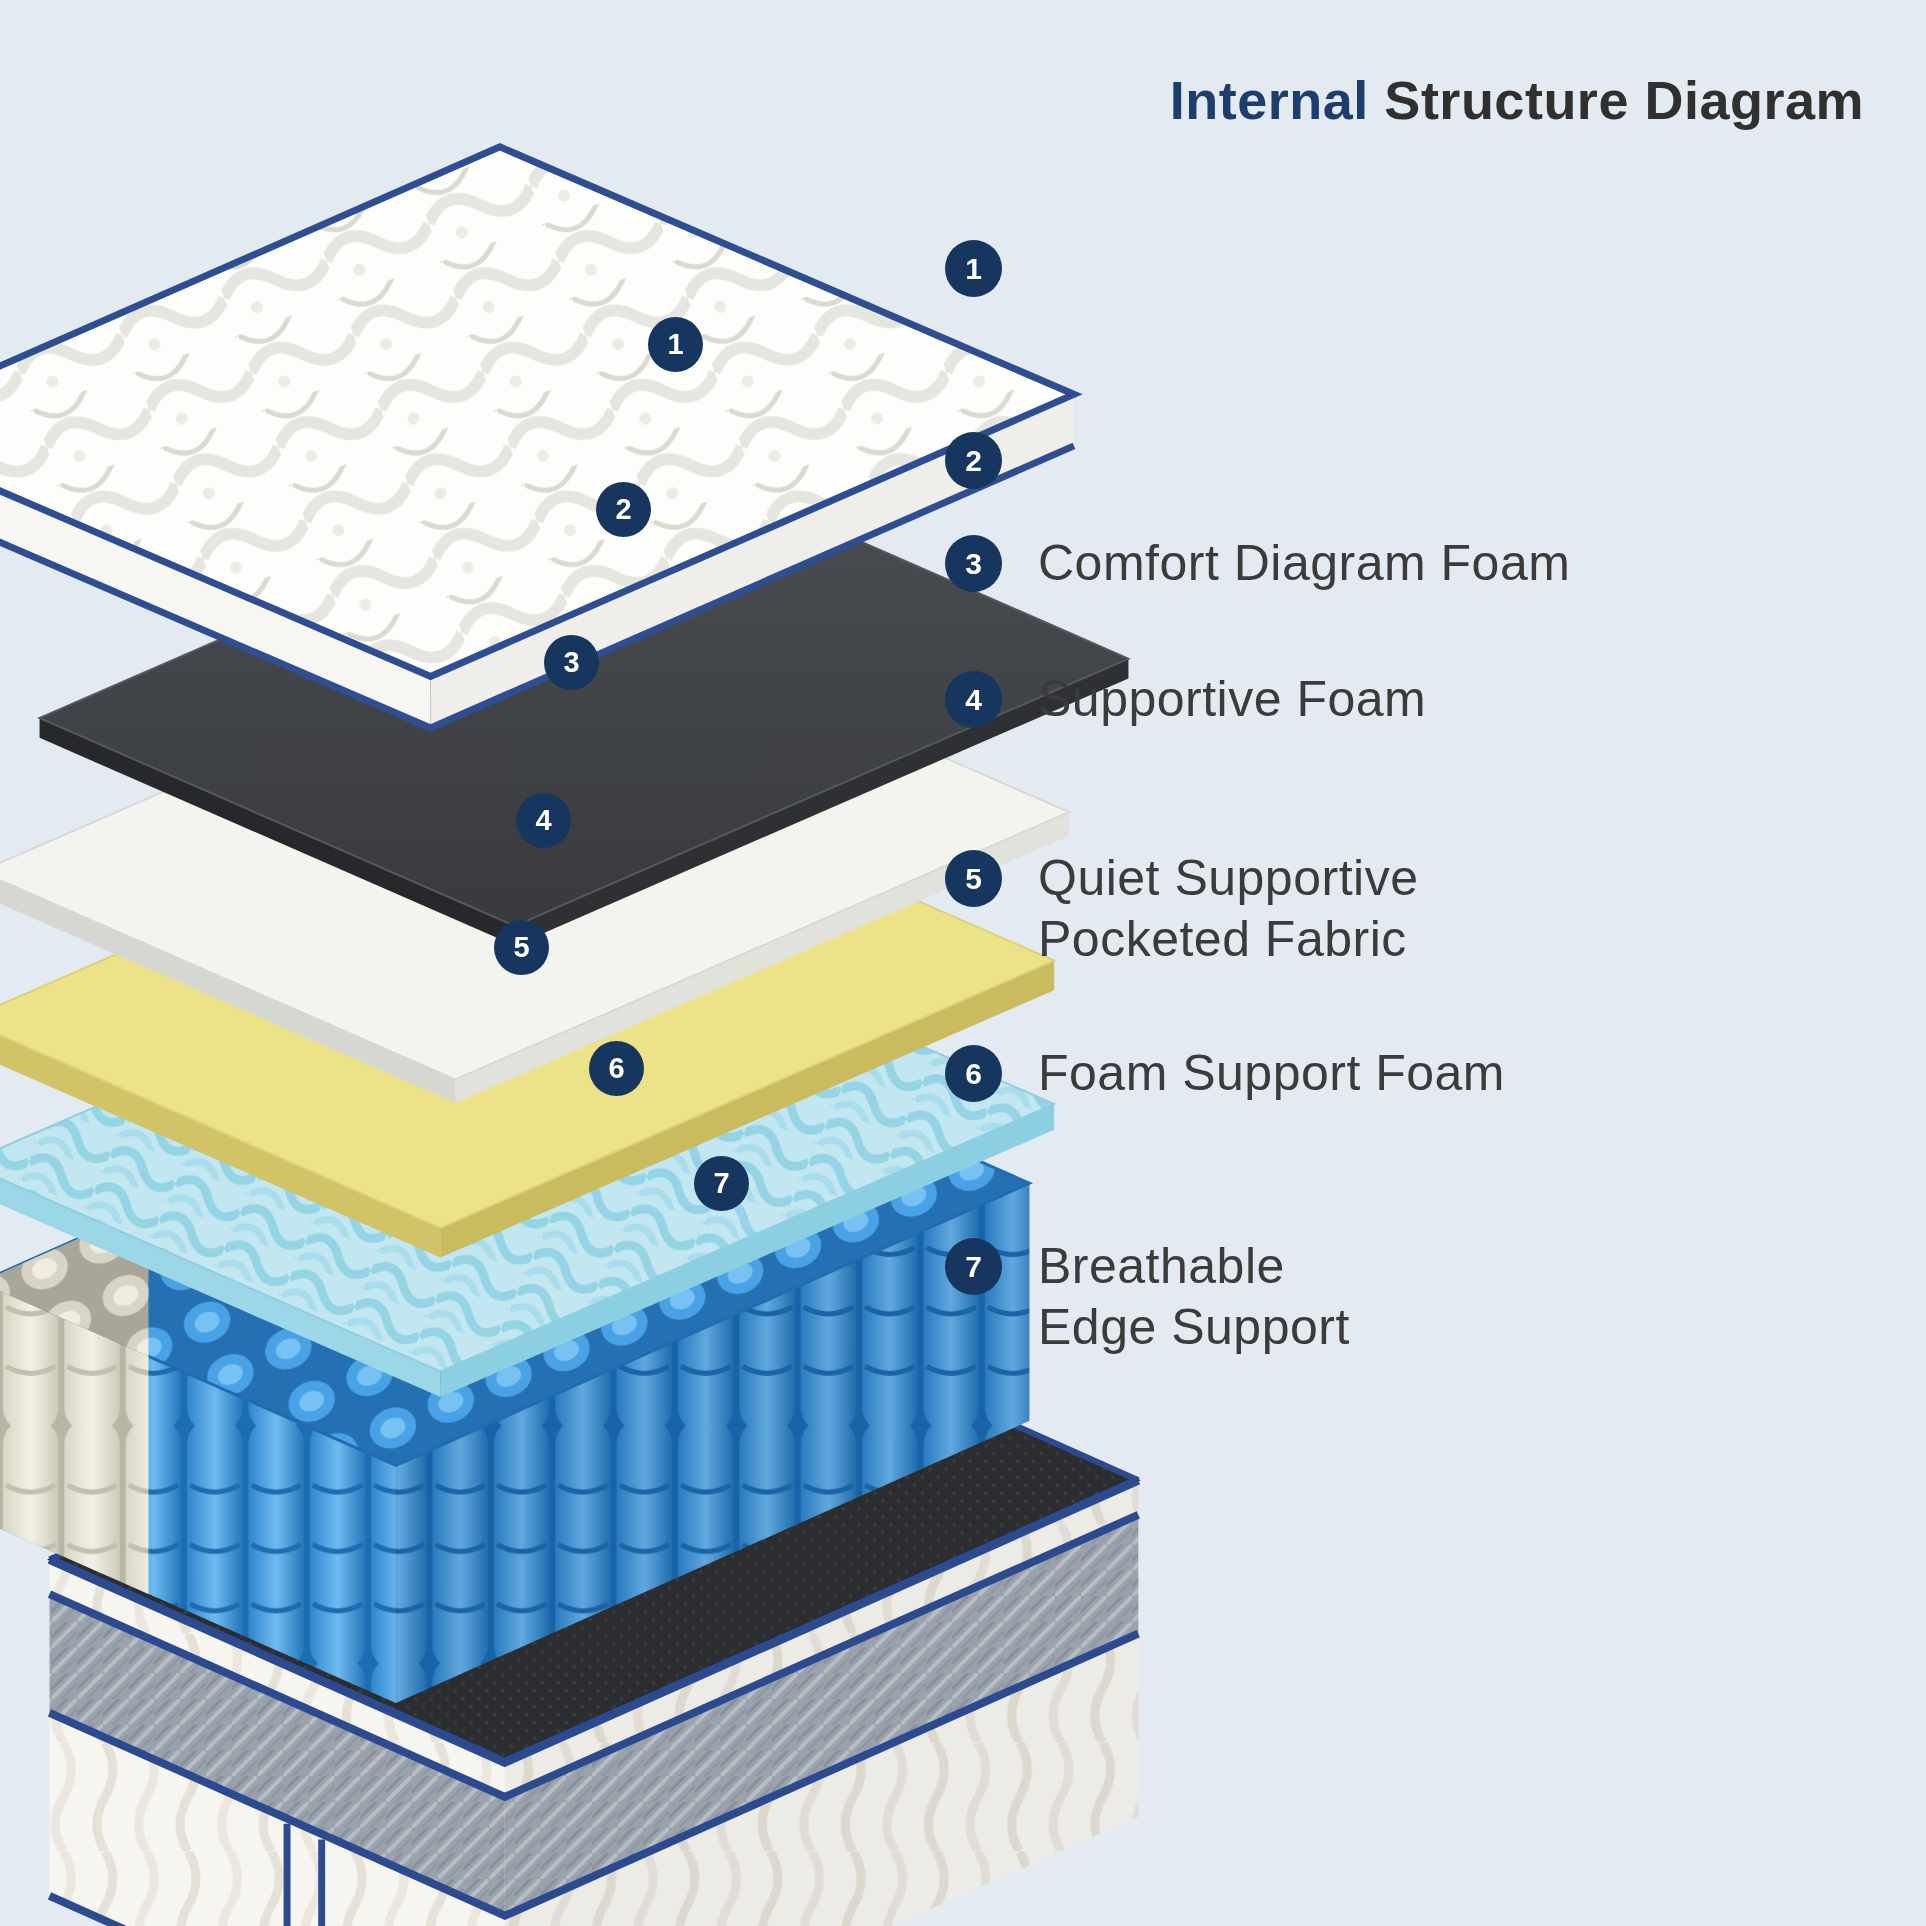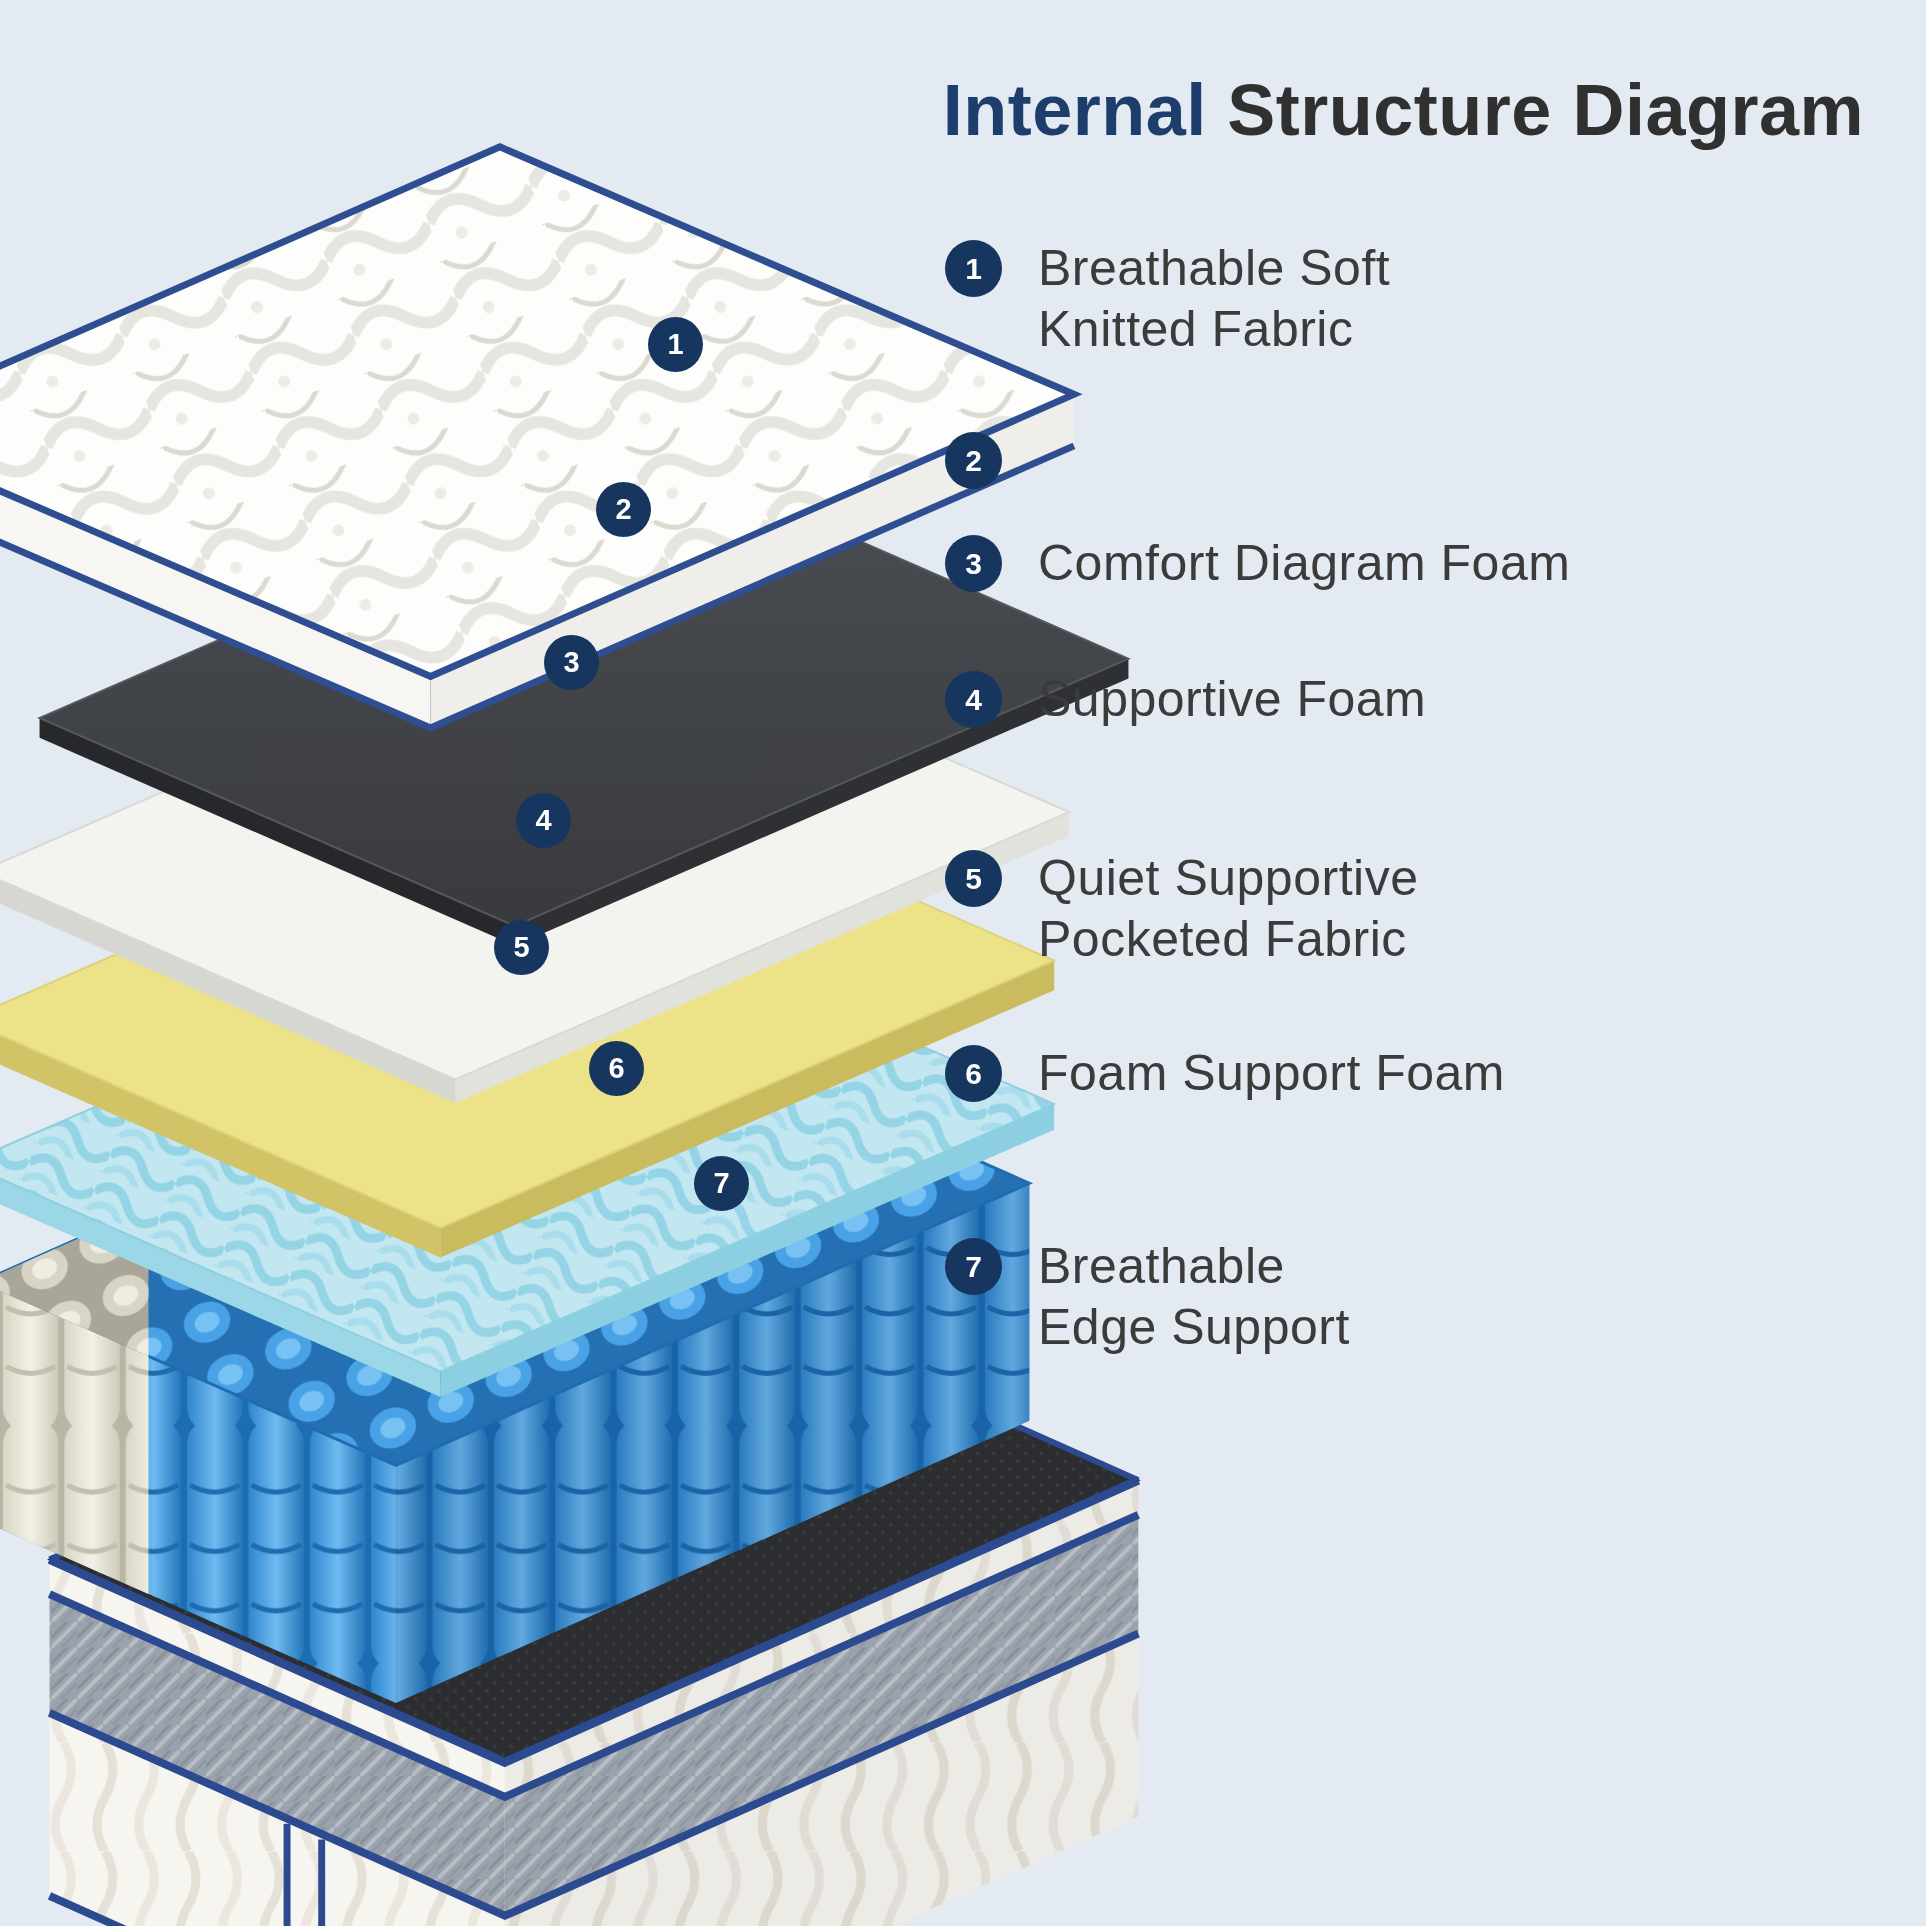--- a/index.html
+++ b/index.html
@@ -1,20 +1,20 @@
 <!DOCTYPE html>
 <html><head>
 <meta charset="utf-8">
 <style>
   * { margin:0; padding:0; box-sizing:border-box; }
   html,body { width:1927px; height:1927px; overflow:hidden; }
   body { font-family:"Liberation Sans", sans-serif; background:#e4eaf1; }
   .canvas { position:relative; width:1927px; height:1927px; background:#e4eaf1; overflow:hidden; }
   .illustration { position:absolute; left:0; top:0; }
-  .title { position:absolute; top:69px; right:63px; font-size:72px; font-weight:700; letter-spacing:0.5px; white-space:nowrap; }
+  .title { position:absolute; top:69px; right:63px; font-size:54px; font-weight:700; letter-spacing:0.5px; white-space:nowrap; }
   .t-hi { color:#1d3e6d; }
   .t-rest { color:#303030; }
   .marker, .badge {
     background:#17365f; color:#ffffff; border-radius:50%;
     display:flex; align-items:center; justify-content:center; font-weight:700;
   }
   .marker { position:absolute; width:55px; height:55px; font-size:29px; }
   .legend { position:absolute; left:945px; top:0; width:980px; height:1927px; }
   .legend-item { position:absolute; left:0; display:flex; gap:36px; align-items:flex-start; }
   .badge { width:57px; height:57px; font-size:30px; flex:0 0 auto; margin-top:2px; }
@@ -162,24 +162,20 @@
   <div class="marker" style="left:694px;top:1156px;">7</div>
 
   <div class="title">
     <span class="t-hi">Internal</span><span class="t-rest"> Structure Diagram</span>
   </div>
 
   <div class="legend">
 
     <div class="legend-item" style="top:238px;">
       <div class="badge">1</div>
-      <div class="legend-label">
-        <span class="line">Breathable Soft</span>
-        <span class="line">Knitted Fabric</span>
-      </div>
     </div>
 
     <div class="legend-item" style="top:430px;">
       <div class="badge">2</div>
     </div>
 
     <div class="legend-item" style="top:533px;">
       <div class="badge">3</div>
       <div class="legend-label">
         <span class="line">Comfort Diagram Foam</span>

